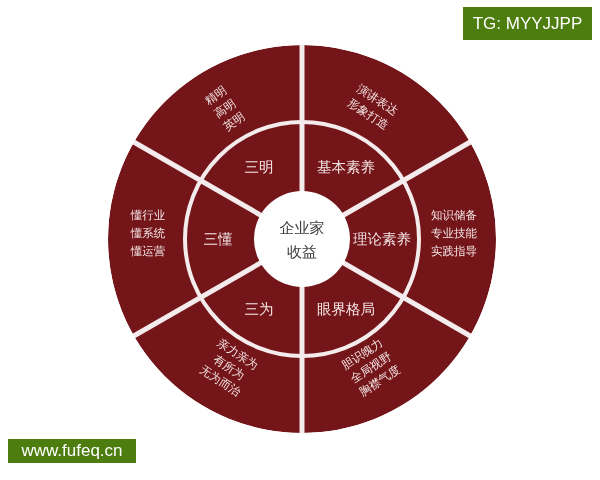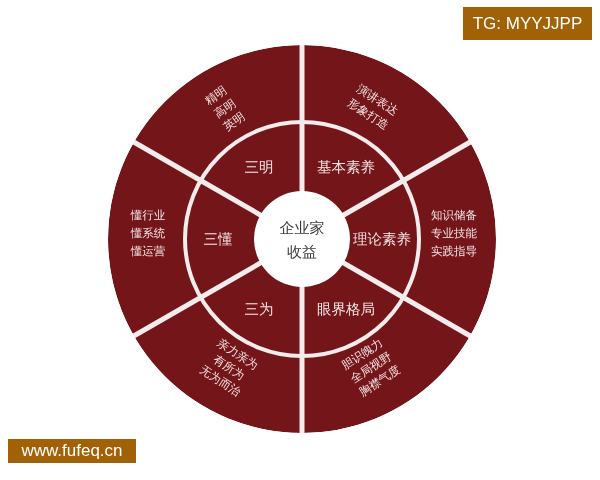--- a/index.html
+++ b/index.html
@@ -3,21 +3,21 @@
   <meta charset="utf-8">
   <style>
     html, body { margin: 0; padding: 0; }
     body {
       width: 600px; height: 480px; background: #ffffff;
       position: relative; overflow: hidden;
       font-family: "DejaVu Sans", sans-serif;
     }
     #wheel { position: absolute; left: 0; top: 0; width: 600px; height: 480px; }
     .badge {
-      position: absolute; background: #a16207; color: #ffffff;
+      position: absolute; background: #4d7c0f; color: #ffffff;
       font-family: "Liberation Sans", sans-serif; font-size: 17px;
       display: flex; align-items: center; justify-content: center;
     }
     #badge-tg { left: 463px; top: 7px; width: 129px; height: 33px; }
     #badge-site { left: 8px; top: 439px; width: 128px; height: 24px; }
     svg text { font-family: "DejaVu Sans", sans-serif; }
   </style>
 </head>
 <body>
 

